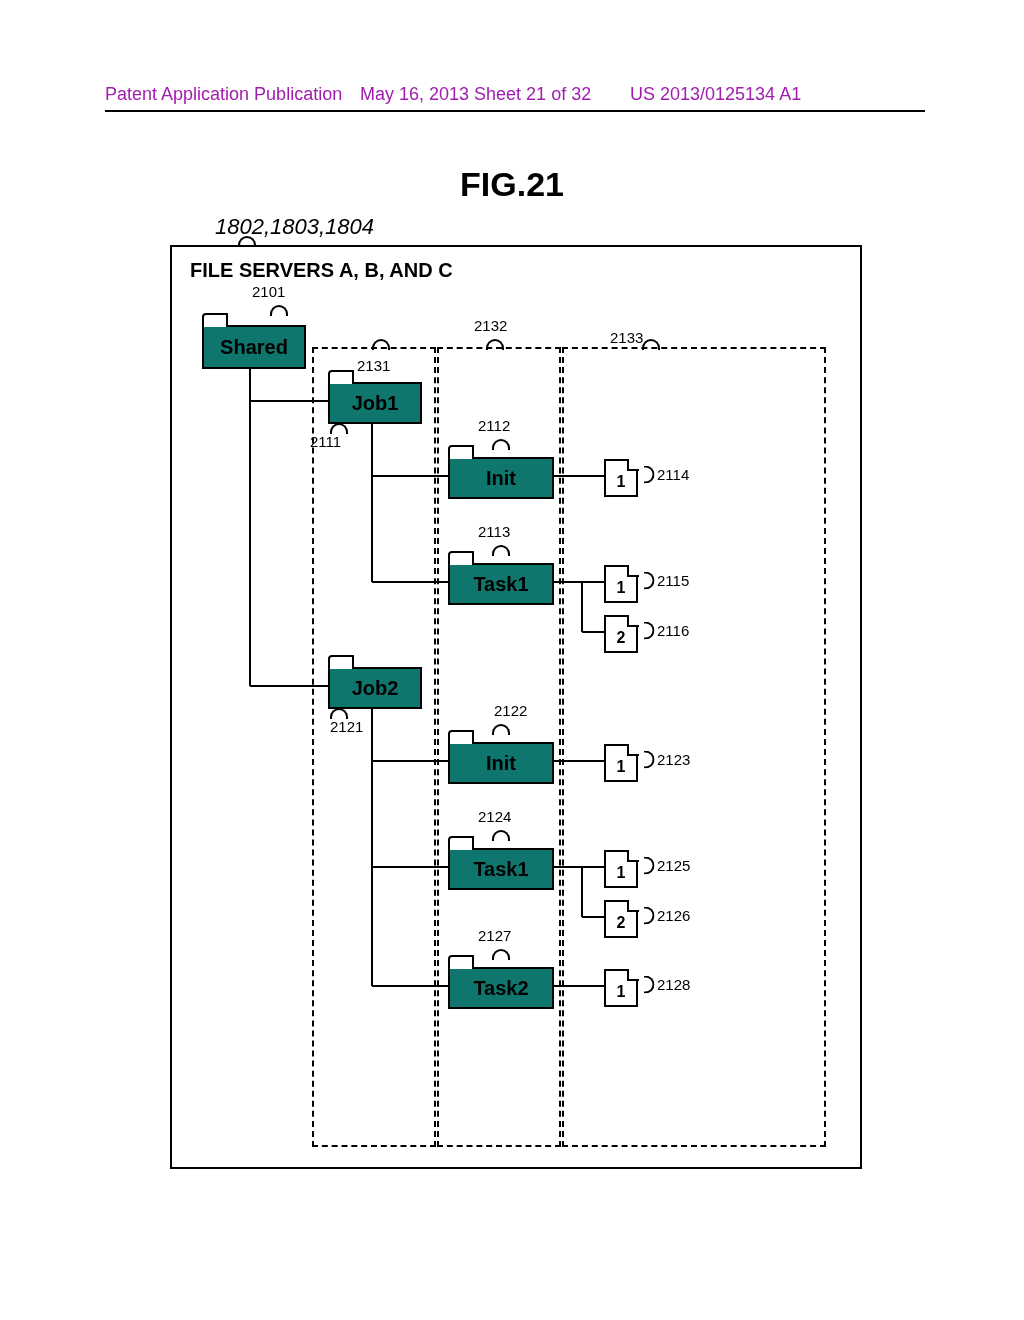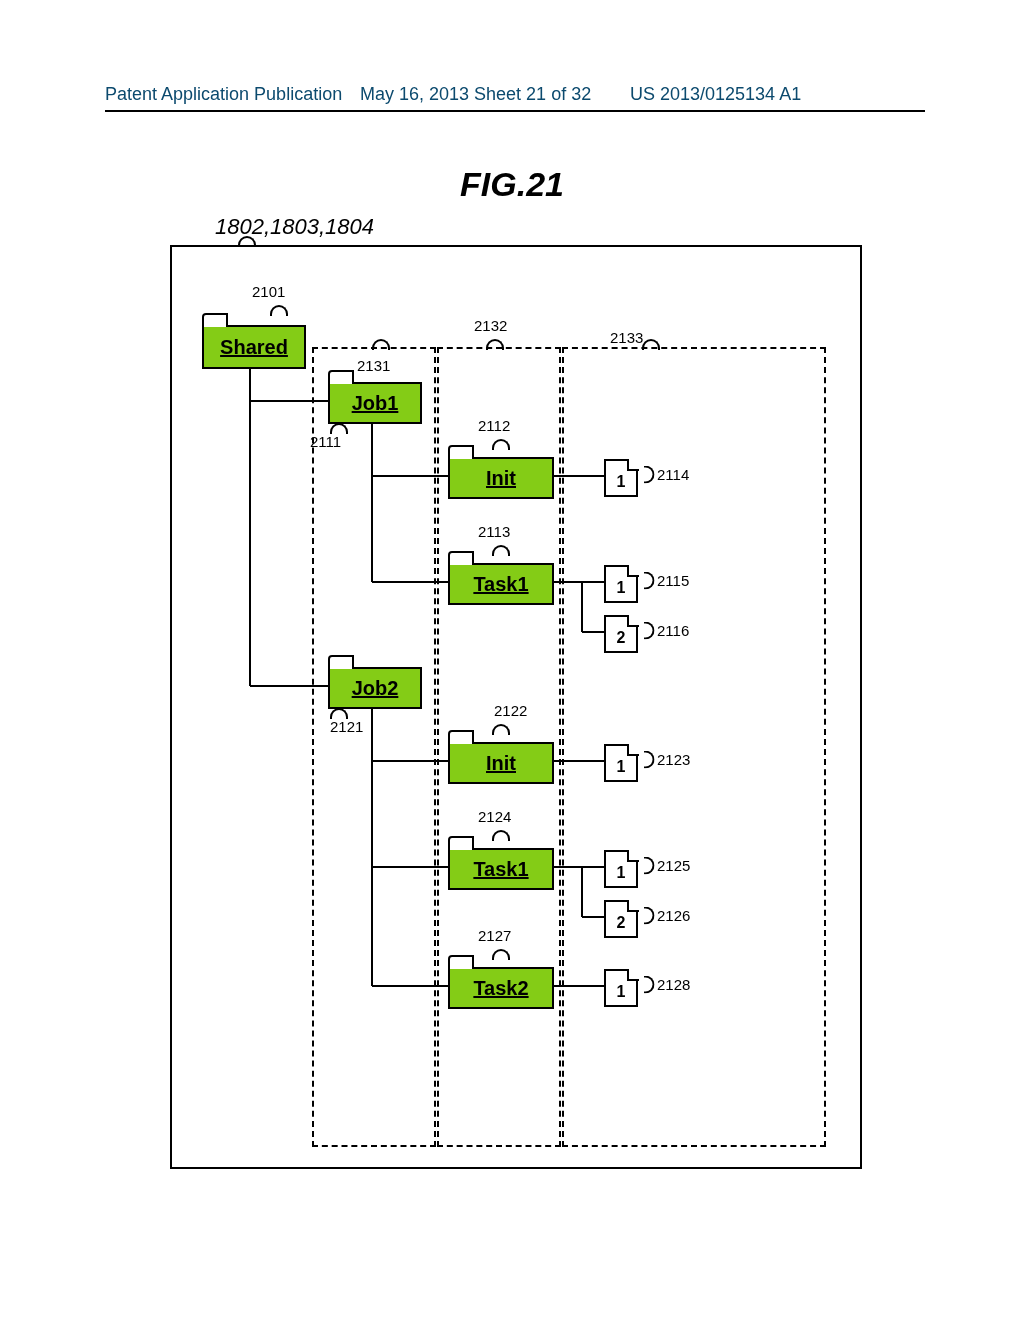--- a/index.html
+++ b/index.html
@@ -13,40 +13,39 @@
   }
   .page {
     position: absolute;
     top: 0; left: 0;
     width: 1024px; height: 1320px;
   }
   .hdr {
     position: absolute;
     top: 84px;
     font-size: 18px;
-    color: #0c4a6e;
+    color: #a21caf;
   }
   .hdr-left   { left: 105px; }
   .hdr-center { left: 360px; }
   .hdr-right  { left: 630px; }
   .hdr-line {
     position: absolute;
     top: 110px;
     left: 105px;
     width: 820px;
     border-top: 2px solid #000;
   }
   .fig-title {
     position: absolute;
     top: 165px;
     left: 50%;
     transform: translateX(-50%);
     font-weight: bold;
     font-size: 34px;
-    font-style: italic;
   }
   .box-ref {
     position: absolute;
     top: 214px;
     left: 215px;
     font-style: italic;
     font-size: 22px;
   }
   .outer-box {
     position: absolute;
@@ -86,27 +85,26 @@
     height: 12px;
     border: 2.5px solid #000;
     border-bottom: none;
     border-top-left-radius: 4px;
     background: #fff;
   }
   .folder .body {
     width: 100%;
     height: 100%;
     border: 2.5px solid #000;
-    background: #84cc16;
+    background: #0f766e;
     display: flex;
     align-items: center;
     justify-content: center;
     font-weight: bold;
     font-size: 20px;
-    text-decoration: underline;
   }
   
   .file {
     position: absolute;
     border: 2.5px solid #000;
     background: #fff;
     width: 30px;
     height: 34px;
     z-index: 2;
   }
@@ -156,20 +154,21 @@
   <div class="hdr hdr-center">May 16, 2013  Sheet 21 of 32</div>
   <div class="hdr hdr-right">US 2013/0125134 A1</div>
   <div class="hdr-line"></div>
 
   <div class="fig-title">FIG.21</div>
   <div class="box-ref">1802,1803,1804</div>
 
   <div class="leadcurve" style="top:236px; left:238px;"></div>
 
   <div class="outer-box">
+    <div class="box-title">FILE SERVERS A, B, AND C</div>
 
     <div class="ref" style="top:36px; left:80px;">2101</div>
     <div class="ref" style="top:70px; left:185px;margin-top:40px;">2131</div>
     <div class="ref" style="top:70px; left:302px;">2132</div>
     <div class="ref" style="top:70px; left:438px;margin-top:12px;">2133</div>
 
     <div class="leadcurve" style="top:58px; left:98px;"></div>
     <div class="leadcurve" style="top:92px; left:200px;"></div>
     <div class="leadcurve" style="top:92px; left:314px;"></div>
     <div class="leadcurve" style="top:92px; left:470px;"></div>

